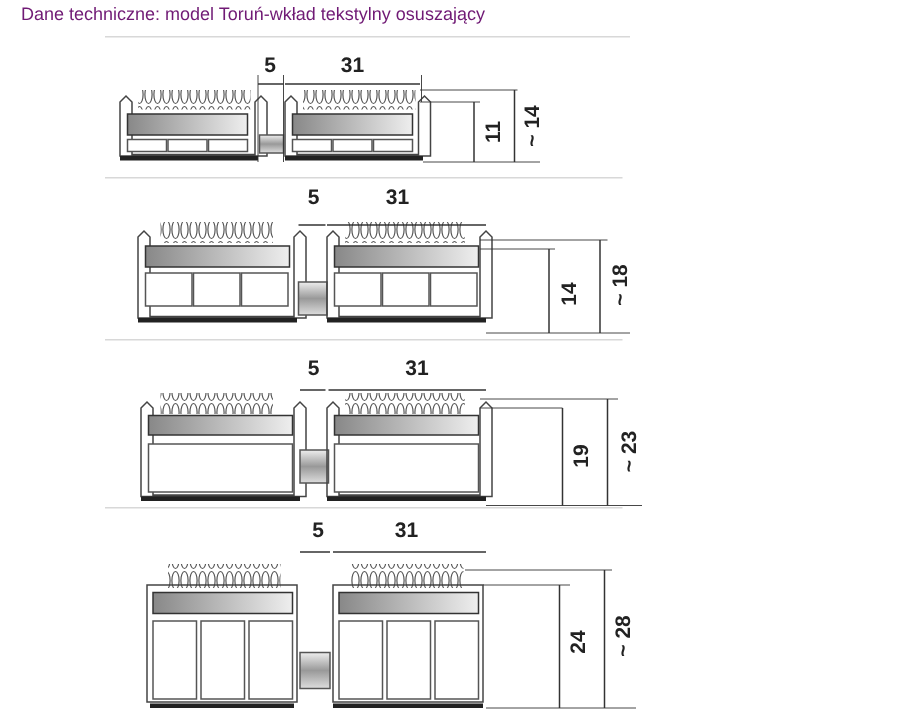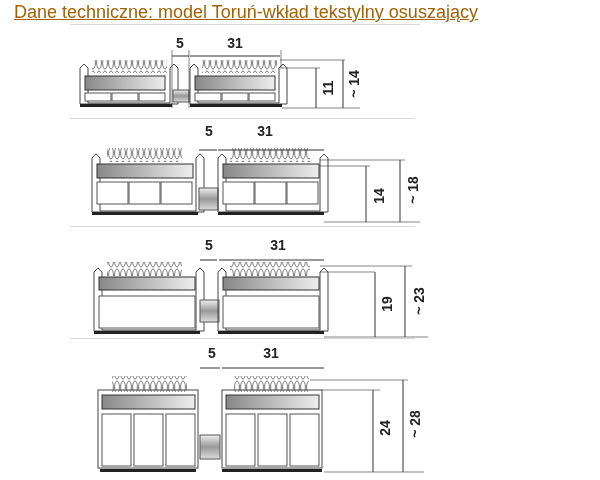--- a/index.html
+++ b/index.html
@@ -1,17 +1,17 @@
 <!DOCTYPE html>
 <html><head>
 <meta charset="utf-8">
 <style>
   html,body{margin:0;padding:0;background:#fff;}
   body{width:600px;height:480px;position:relative;overflow:hidden;font-family:"Liberation Sans",sans-serif;}
-  .title{position:absolute;left:14px;top:2px;font-size:18px;color:#a16207;white-space:nowrap;text-decoration:underline;}
+  .title{position:absolute;left:14px;top:2px;font-size:12px;color:#701a75;white-space:nowrap;}
   .title-rule{position:absolute;left:70px;top:24px;width:350px;height:1px;background:#d8d8d8;}
   .sep{position:absolute;left:70px;width:345px;height:1px;background:#d8d8d8;}
   .profile{position:absolute;left:0;width:600px;}
   svg text{font-family:"Liberation Sans",sans-serif;font-weight:bold;fill:#222;}
 </style>
 </head>
 <body>
 
 <div class="title">Dane techniczne: model Toruń-wkład tekstylny osuszający</div>
 <div class="title-rule"></div>

